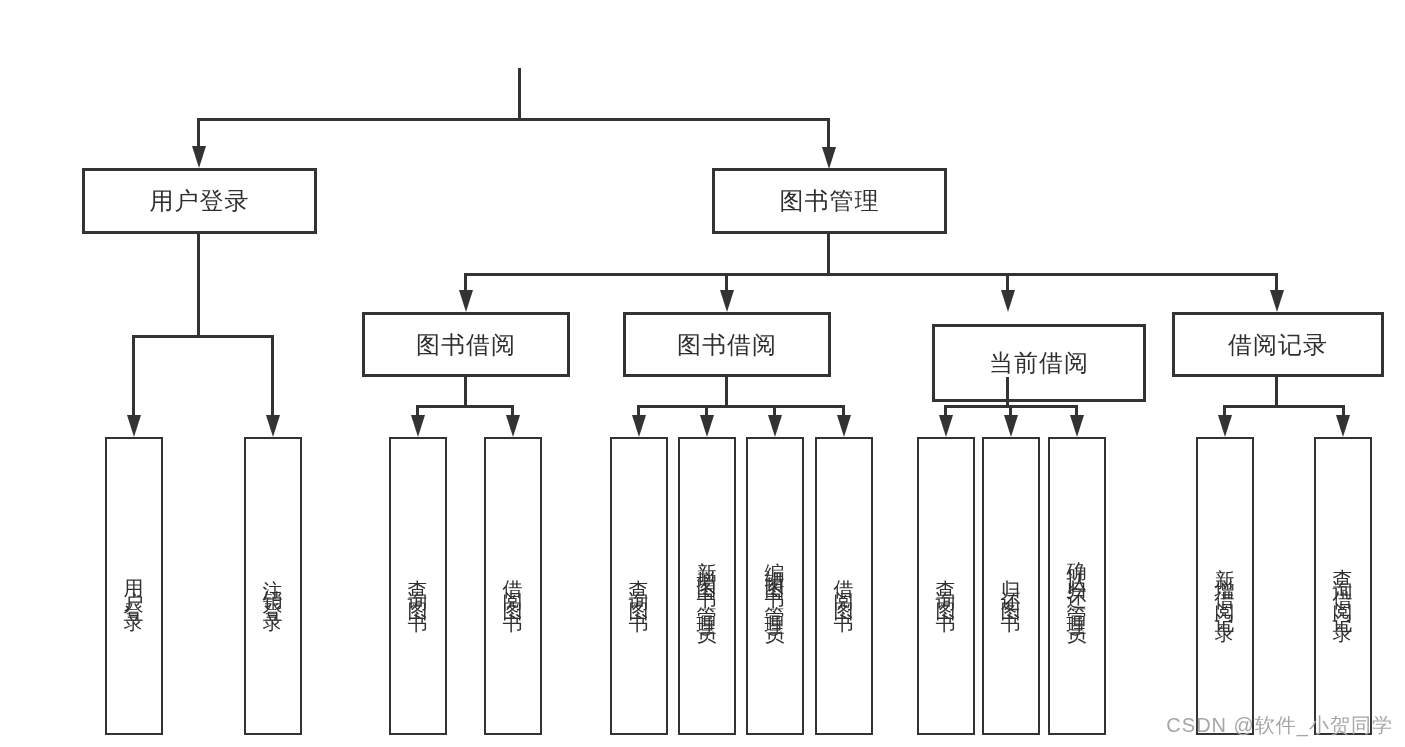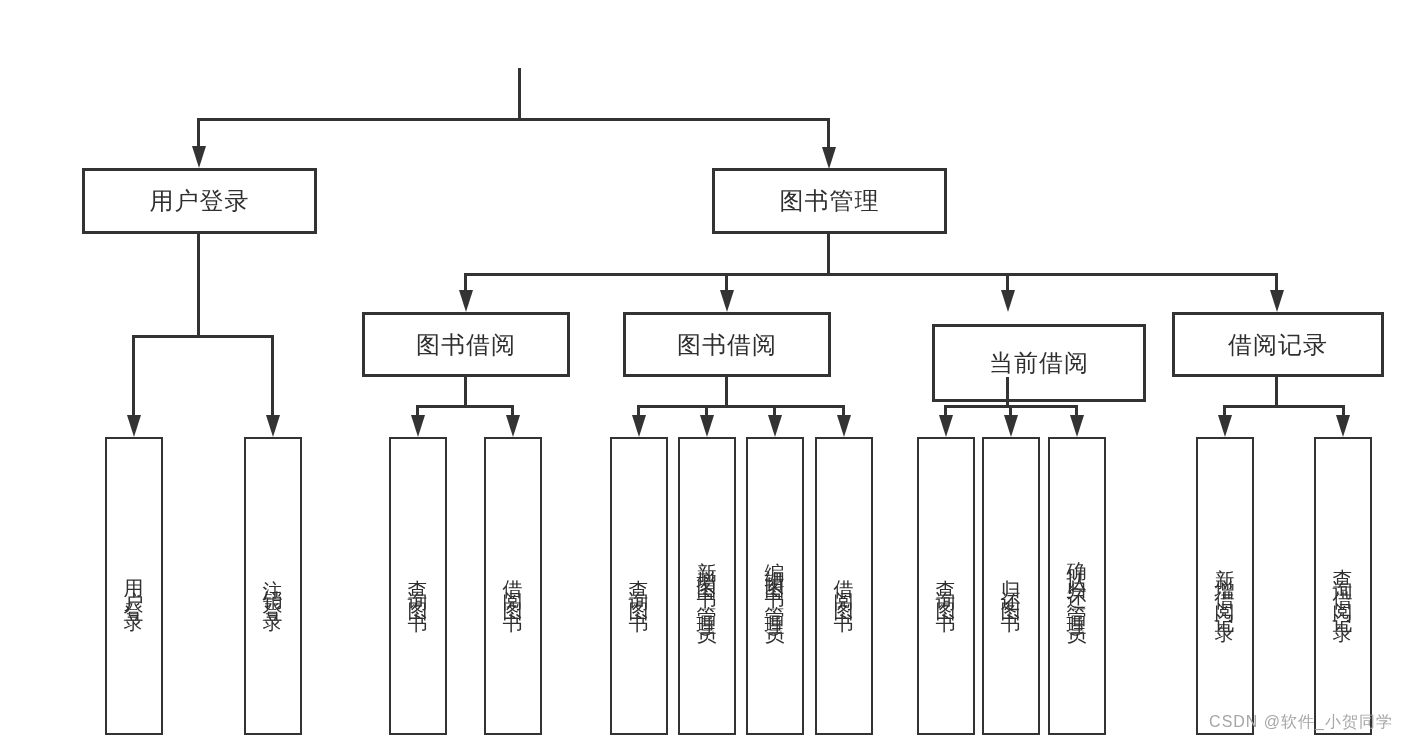--- a/index.html
+++ b/index.html
@@ -21,21 +21,21 @@
   }
   .vl{position:absolute;width:3px;background:#333333;}
   .hl{position:absolute;height:3px;background:#333333;}
   .arr{
     position:absolute;width:0;height:0;
     border-left:7px solid transparent;border-right:7px solid transparent;
     border-top:22px solid #333333;
   }
   .watermark{
     position:absolute;right:12px;top:712px;z-index:10;
-    font-size:16px;color:#a6a6a6;letter-spacing:1px;white-space:nowrap;
+    font-size:20px;color:#a6a6a6;letter-spacing:1px;white-space:nowrap;
   }
 </style>
 </head>
 <body>
 
 <div class="canvas">
 
 
   <div class="box" style="left:82px;top:168px;width:235px;height:66px;">用户登录</div>
   <div class="box" style="left:712px;top:168px;width:235px;height:66px;">图书管理</div>

